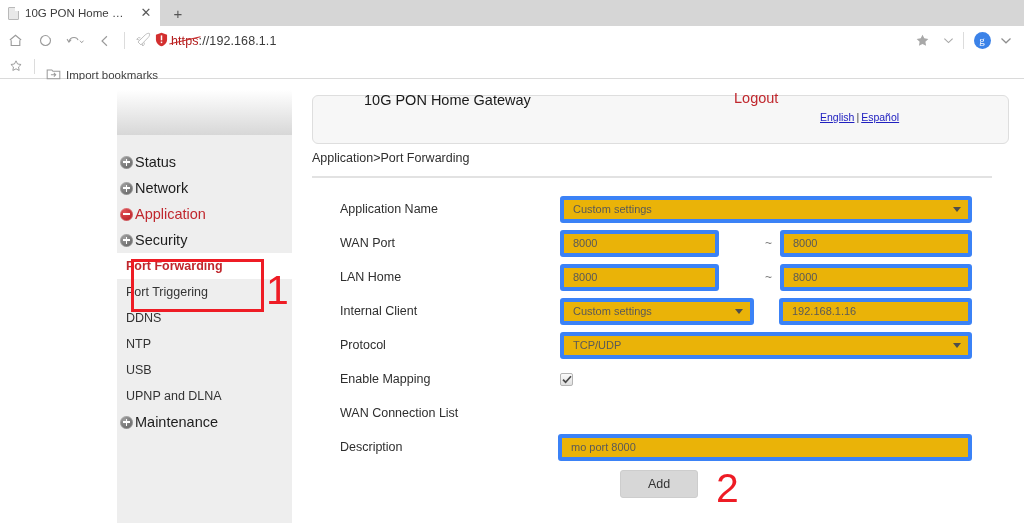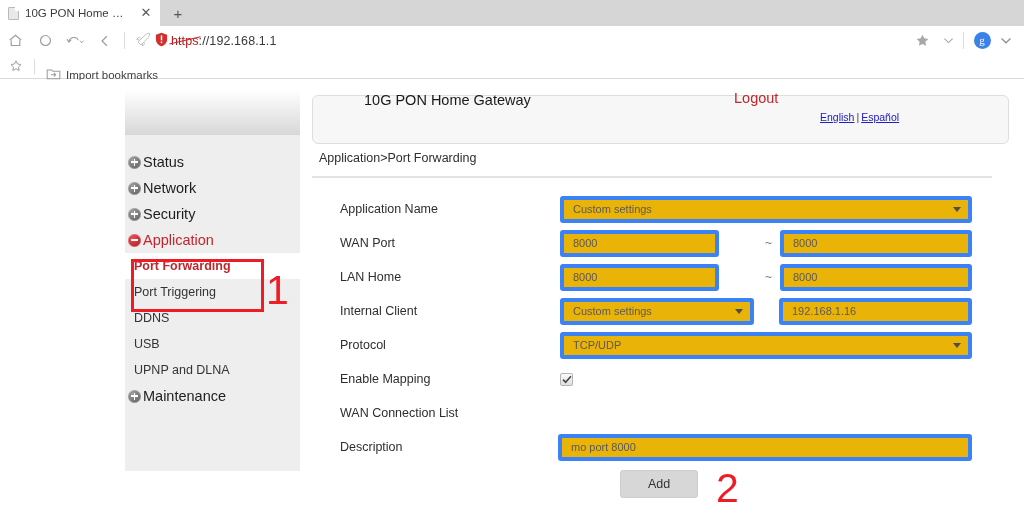--- a/index.html
+++ b/index.html
@@ -105,22 +105,22 @@
 
   
   .page {
     position: absolute; left: 0; top: 80px;
     width: 1024px; height: 443px;
     background: #ffffff;
   }
 
   
   .sidebar {
-    position: absolute; left: 125px; top: 0;
-    width: 175px; height: 391px;
+    position: absolute; left: 117px; top: 0;
+    width: 175px; height: 443px;
     background: #eeeeee;
   }
   .sidebar-banner {
     height: 55px; width: 100%;
     background: linear-gradient(to bottom, #ffffff 0%, #ffffff 18%, #d7d7d7 100%);
   }
   .sidebar-nav { padding-top: 14px; }
   .nav-top {
     display: flex; align-items: center;
     height: 26px; padding-left: 3px;
@@ -196,21 +196,21 @@
     font-size: 14.5px; color: #c0272d;
   }
   .lang-links {
     position: absolute; left: 508px; top: 31px;
     font-size: 10.5px; color: #555;
   }
   .lang-links a { color: #2020c0; text-decoration: underline; }
   .lang-sep { color: #444; margin: 0 2px; }
 
   .breadcrumb {
-    position: absolute; left: 7px; top: 71px;
+    position: absolute; left: 0; top: 71px;
     font-size: 12.5px; color: #2e2e2e;
   }
   .hr {
     position: absolute; left: 0; top: 96px;
     width: 680px; height: 2px;
     background: #e2e2e2;
   }
 
   .form { position: absolute; left: 0; top: 112px; width: 700px; }
   .row {
@@ -375,38 +375,41 @@
       <div class="nav-top">
         <span class="pm-icon"></span>
         <span>Status</span>
       </div>
 
       <div class="nav-top">
         <span class="pm-icon"></span>
         <span>Network</span>
       </div>
 
+      <div class="nav-top expanded">
+        <span class="pm-icon minus"></span>
+        <span>Application</span>
+      </div>
+
       <div class="nav-top">
         <span class="pm-icon"></span>
         <span>Security</span>
       </div>
 
-      <div class="nav-top expanded">
-        <span class="pm-icon minus"></span>
-        <span>Application</span>
-      </div>
-
       <div class="nav-sub active">
         <span>Port Forwarding</span>
       </div>
       <div class="nav-sub">
         <span>Port Triggering</span>
       </div>
       <div class="nav-sub">
         <span>DDNS</span>
+      </div>
+      <div class="nav-sub">
+        <span>NTP</span>
       </div>
       <div class="nav-sub">
         <span>USB</span>
       </div>
       <div class="nav-sub">
         <span>UPNP and DLNA</span>
       </div>
 
       <div class="nav-top">
         <span class="pm-icon"></span>

